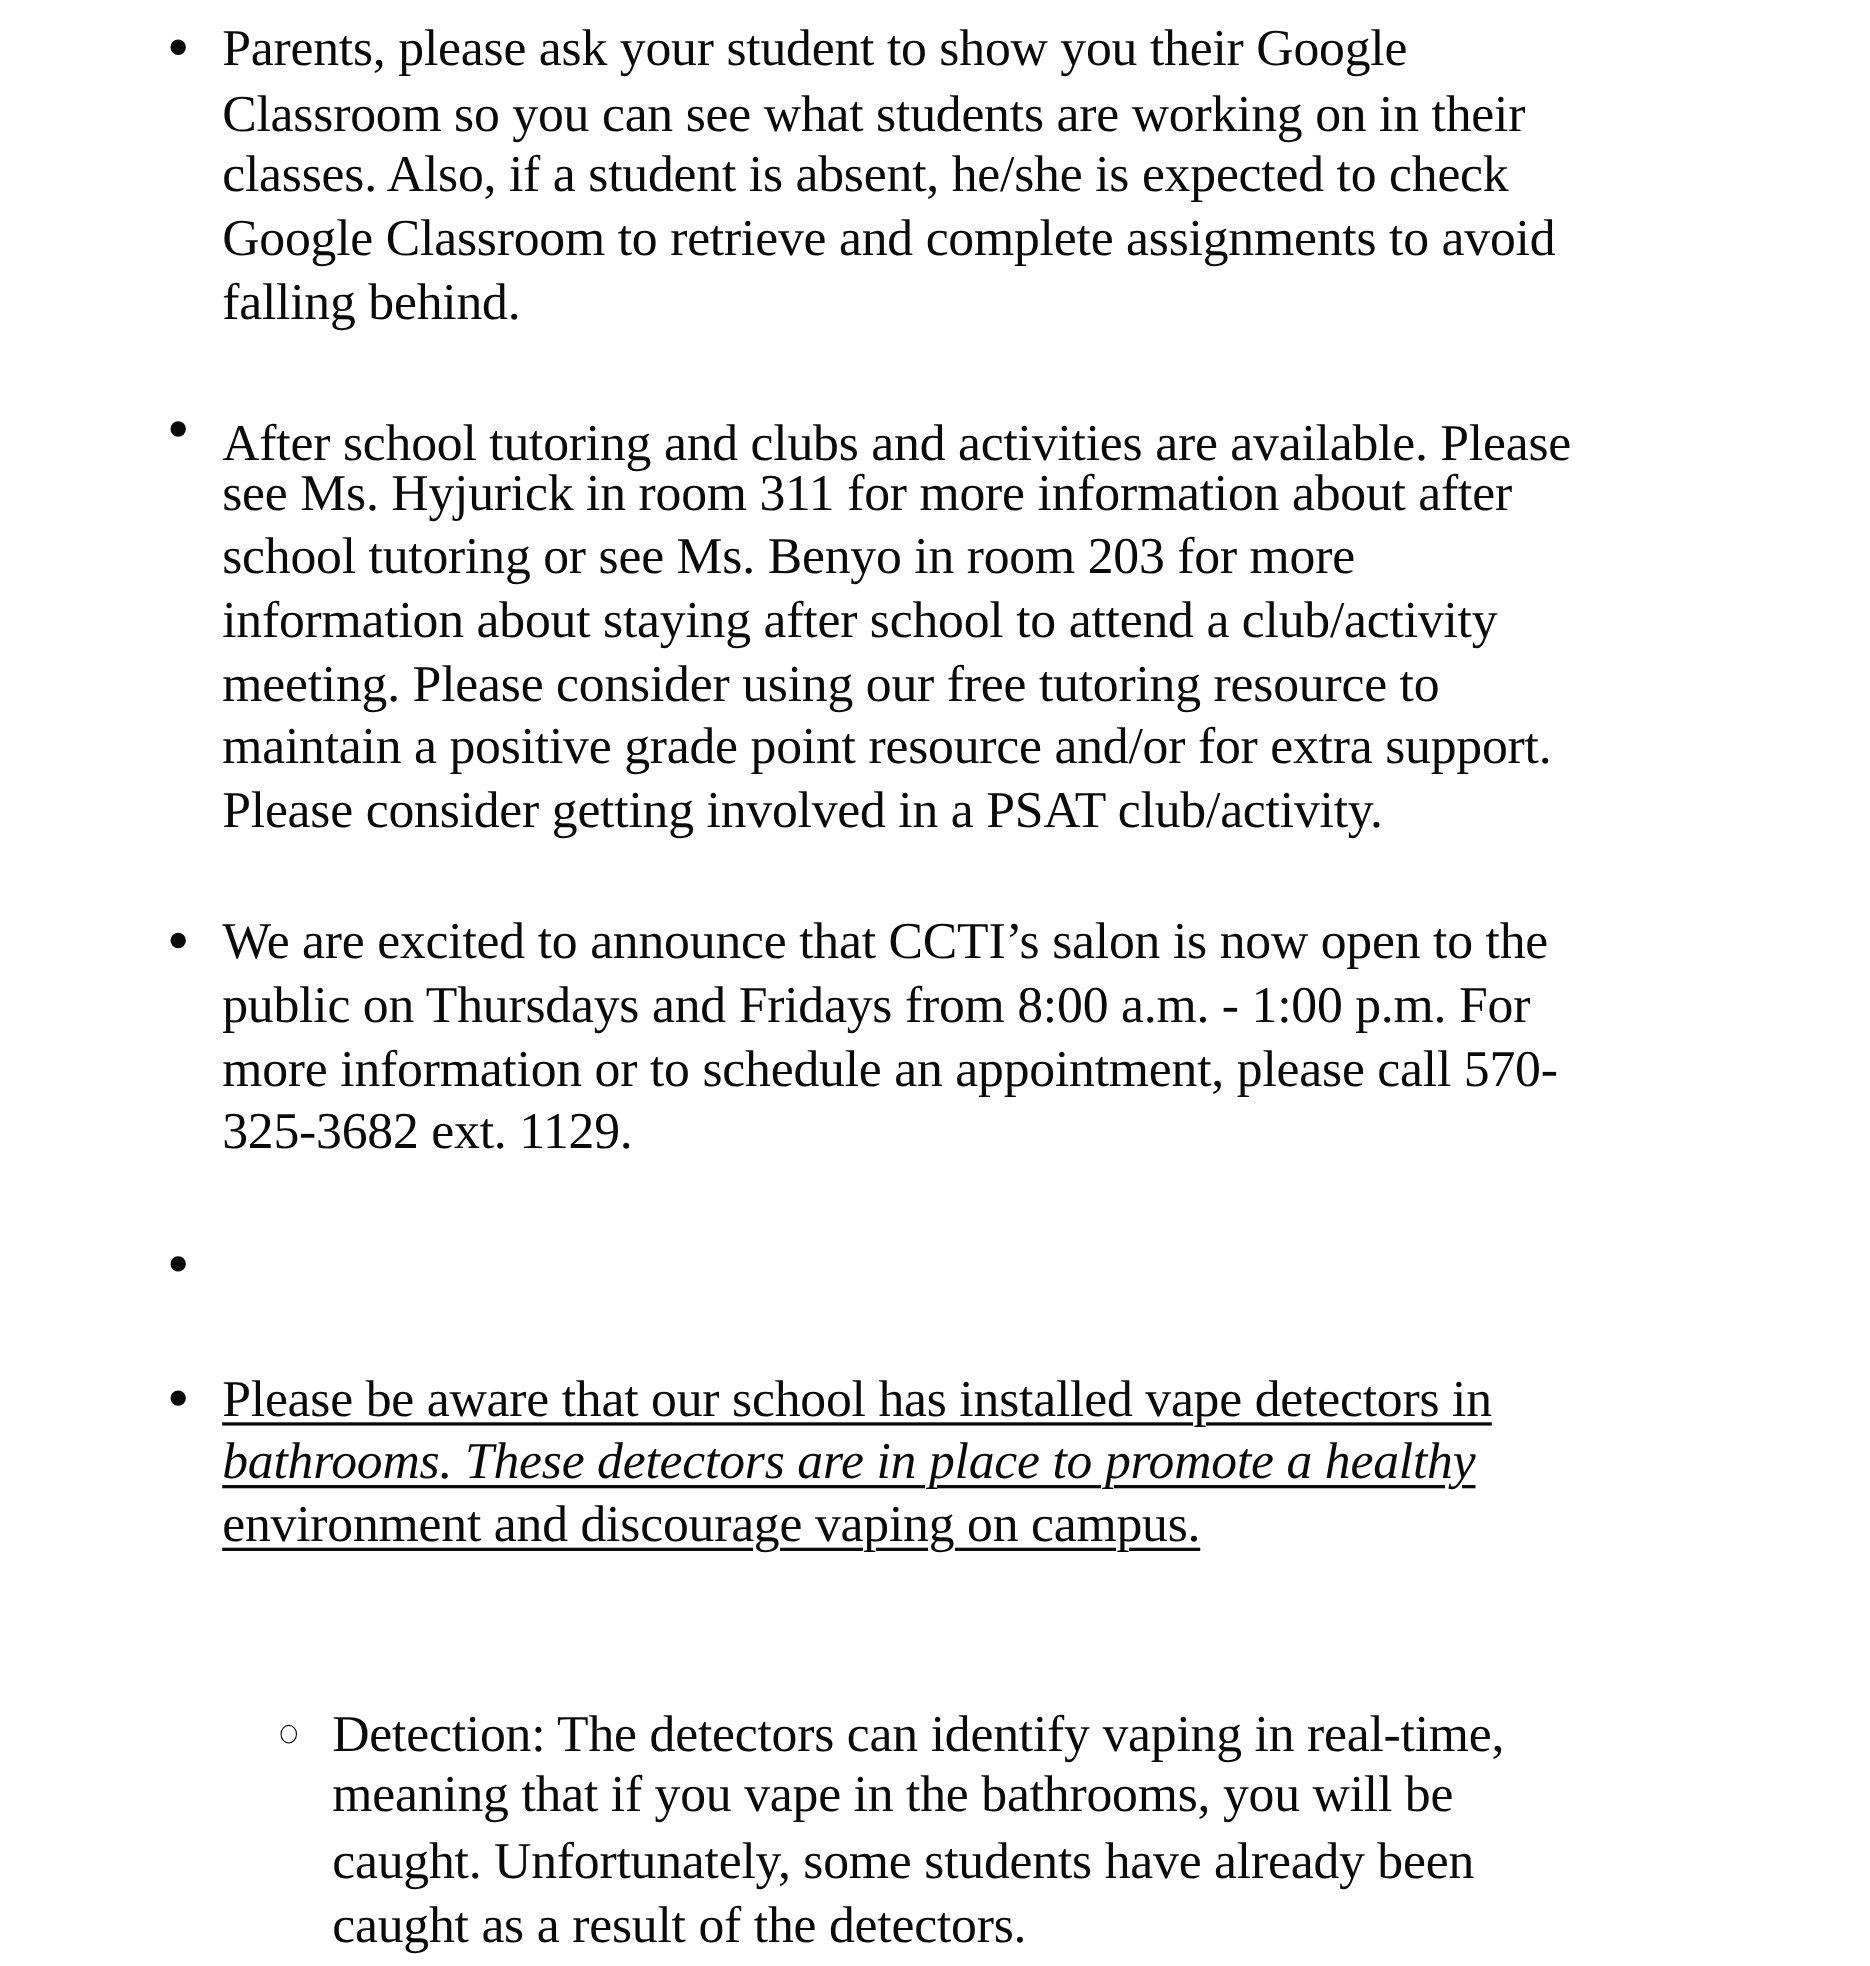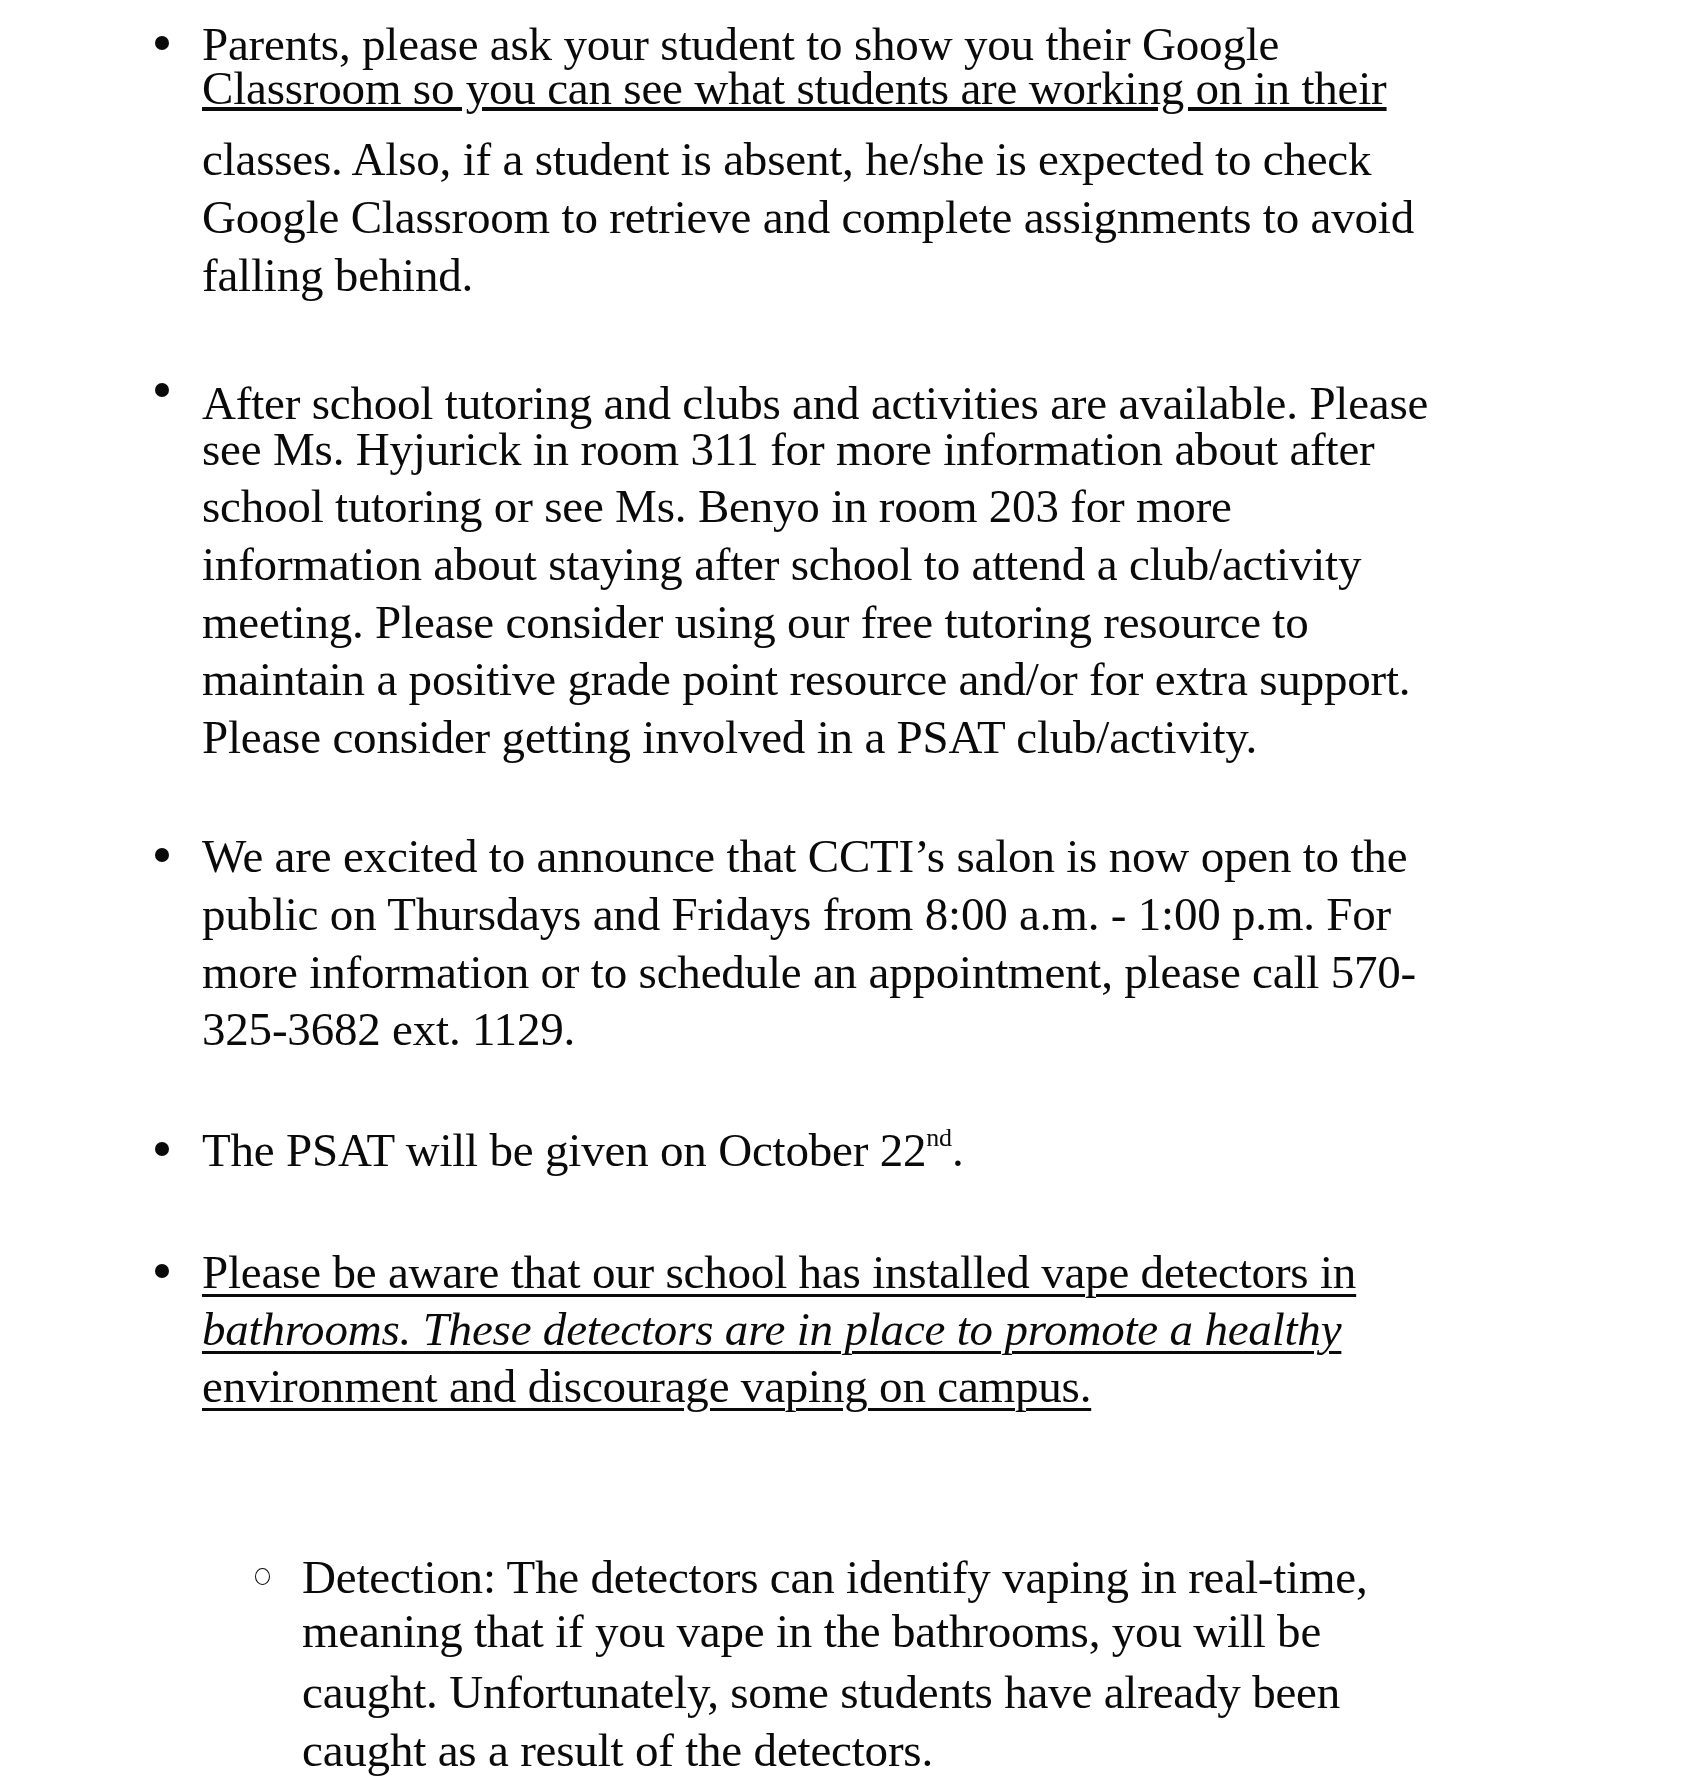--- a/index.html
+++ b/index.html
@@ -61,21 +61,21 @@
     }
   </style>
 </head>
 <body>
 
 <div class="page">
 
   <div class="bullet" style="top:36px;"></div>
   <div>
     <div class="line" style="top:21px;">Parents,  please ask your student to show you their Google</div>
-    <div class="line" style="top:65px;text-decoration:underline;">Classroom so you can see what students are working on in their</div>
+    <div class="line" style="top:81px;">Classroom so you can see what students are working on in their</div>
     <div class="line" style="top:136px;">classes. Also, if a student is absent, he/she is expected to check</div>
     <div class="line" style="top:194px;">Google Classroom to retrieve and complete assignments to avoid</div>
     <div class="line" style="top:252px;">falling behind.</div>
   </div>
 
   <div class="bullet" style="top:383px;"></div>
   <div>
     <div class="line" style="top:380px;">After school tutoring and clubs and activities are available. Please</div>
     <div class="line" style="top:426px;">see Ms. Hyjurick in room 311 for more information about after</div>
     <div class="line" style="top:483px;">school tutoring or see Ms. Benyo in room 203 for more</div>
@@ -87,23 +87,20 @@
 
   <div class="bullet" style="top:848px;"></div>
   <div>
     <div class="line" style="top:833px;">We are excited to announce that CCTI’s salon is now open to the</div>
     <div class="line" style="top:891px;">public on Thursdays and Fridays from 8:00 a.m. - 1:00 p.m. For</div>
     <div class="line" style="top:949px;">more information or to schedule an appointment, please call 570-</div>
     <div class="line" style="top:1006px;">325-3682 ext. 1129.</div>
   </div>
 
   <div class="bullet" style="top:1142px;"></div>
-  <div class="line" style="top:1127px;">
-    <span>The PSAT will be given on October 22</span><sup class="ord">nd</sup><span>.</span>
-  </div>
 
   <div class="bullet" style="top:1264px;"></div>
   <div>
     <div class="line u" style="top:1249px;">Please be aware that our school has installed vape detectors in</div>
     <div class="line u" style="top:1306px;font-style:italic;">bathrooms. These detectors are in place to promote a healthy</div>
     <div class="line u" style="top:1363px;">environment and discourage vaping on campus.</div>
   </div>
 
 
   <div class="bullet hollow" style="top:1568px;"></div>

